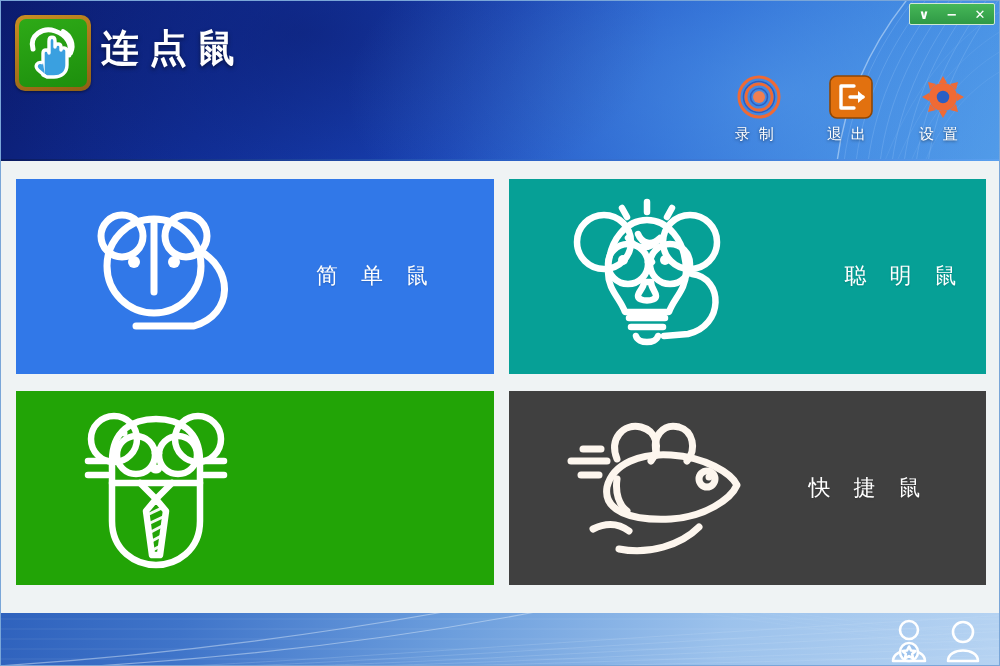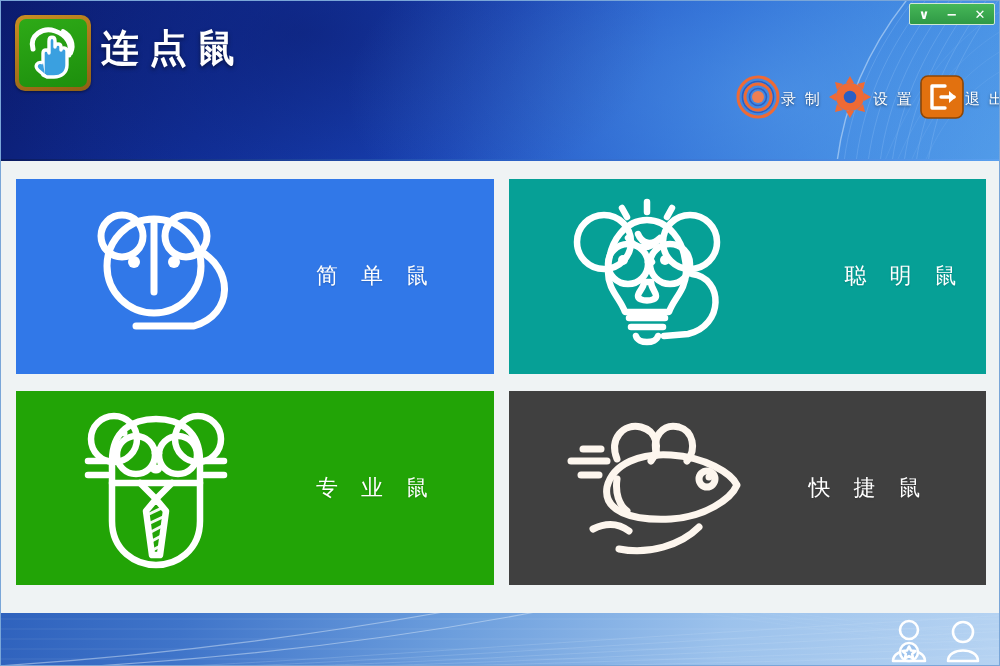--- a/index.html
+++ b/index.html
@@ -94,22 +94,22 @@
 
   
   #toolbar {
     position: absolute; right: 22px; top: 72px;
     display: flex;
     gap: 32px;
     align-items: flex-start;
   }
   .tool {
     width: 60px;
-    display: flex; flex-direction: row;
-    align-items: center;
+    display: flex; flex-direction: column;
+    align-items: flex-start;
     cursor: pointer;
   }
   .tool .tool-icon {
     width: 48px; height: 48px;
     display: flex; align-items: center; justify-content: center;
   }
   .tool .tool-label {
     margin-top: 4px;
     color: #ffffff;
     font-size: 15px;
@@ -230,20 +230,32 @@
         <span class="tool-icon">
           <svg width="46" height="46" viewBox="0 0 46 46">
             <circle cx="23" cy="23" r="20" fill="none" stroke="#ef6a35" stroke-width="3"></circle>
             <circle cx="23" cy="23" r="15.5" fill="none" stroke="#2a5fc4" stroke-width="1.6"></circle>
             <circle cx="23" cy="23" r="13" fill="none" stroke="#ef6a35" stroke-width="3"></circle>
             <circle cx="23" cy="23" r="8.5" fill="none" stroke="#2a5fc4" stroke-width="1.6"></circle>
             <circle cx="23" cy="23" r="6" fill="#ef7f52"></circle>
           </svg>
         </span>
         <span class="tool-label">录 制</span>
+      </div>
+
+      <div class="tool">
+        <span class="tool-icon">
+          <svg width="46" height="46" viewBox="0 0 46 46">
+            <rect x="2" y="2" width="42" height="42" rx="7" fill="#e2710f" stroke="#8d4606" stroke-width="1.6"></rect>
+            <path d="M26 12 H13 V34 H26" fill="none" stroke="#ffffff" stroke-width="3.4" stroke-linejoin="round" stroke-linecap="round"></path>
+            <path d="M22 23 H35" fill="none" stroke="#ffffff" stroke-width="3.4" stroke-linecap="round"></path>
+            <path d="M30 17 L37 23 L30 29 Z" fill="#ffffff"></path>
+          </svg>
+        </span>
+        <span class="tool-label">退 出</span>
       </div>
 
       <div class="tool">
         <span class="tool-icon">
           <svg width="46" height="46" viewBox="0 0 46 46">
             <g fill="#ef6a35">
               <path d="M23 2 l4 7 h-8 z"></path>
               <path d="M23 44 l4 -7 h-8 z"></path>
               <path d="M2 23 l7 4 v-8 z"></path>
               <path d="M44 23 l-7 4 v-8 z"></path>
@@ -255,32 +267,20 @@
             <circle cx="23" cy="23" r="14" fill="#ef6a35"></circle>
             <circle cx="23" cy="23" r="9" fill="none" stroke="#ffffff" stroke-width="0"></circle>
             <circle cx="23" cy="23" r="8" fill="#2a5fc4" opacity="0"></circle>
             <circle cx="23" cy="23" r="7.5" fill="#2a5fc4"></circle>
             <circle cx="23" cy="23" r="7.5" fill="none" stroke="#ef6a35" stroke-width="2.5"></circle>
           </svg>
         </span>
         <span class="tool-label">设 置</span>
       </div>
 
-      <div class="tool">
-        <span class="tool-icon">
-          <svg width="46" height="46" viewBox="0 0 46 46">
-            <rect x="2" y="2" width="42" height="42" rx="7" fill="#e2710f" stroke="#8d4606" stroke-width="1.6"></rect>
-            <path d="M26 12 H13 V34 H26" fill="none" stroke="#ffffff" stroke-width="3.4" stroke-linejoin="round" stroke-linecap="round"></path>
-            <path d="M22 23 H35" fill="none" stroke="#ffffff" stroke-width="3.4" stroke-linecap="round"></path>
-            <path d="M30 17 L37 23 L30 29 Z" fill="#ffffff"></path>
-          </svg>
-        </span>
-        <span class="tool-label">退 出</span>
-      </div>
-
     </div>
 
     <div id="header-bottomline"></div>
   </div>
 
   <div id="tiles">
 
     <div class="tile tile-blue">
       <div class="tile-art">
         <svg width="185" height="160" viewBox="0 0 185 160">
@@ -367,21 +367,20 @@
             <path d="M73 112 L 90 104"></path>
             <path d="M74 121 L 91 113"></path>
             <path d="M75 130 L 90 122"></path>
             <path d="M76 139 L 89 132"></path>
             <path d="M77 148 L 88 142"></path>
           </g>
 
           <circle cx="50" cy="30" r="3.5" fill="#ffffff"></circle>
         </svg>
       </div>
-      <div class="tile-label">专 业 鼠</div>
     </div>
 
     <div class="tile tile-orange">
       <div class="tile-art">
         <svg width="200" height="150" viewBox="0 0 200 150">
           <g fill="none" stroke="#fdf6ee" stroke-width="7" stroke-linecap="round" stroke-linejoin="round">
 
             <path d="M58 46 C 50 26, 64 10, 82 14 C 98 18, 102 36, 92 48"></path>
             <path d="M98 42 C 92 24, 104 10, 120 14 C 134 18, 138 36, 128 48"></path>
 

